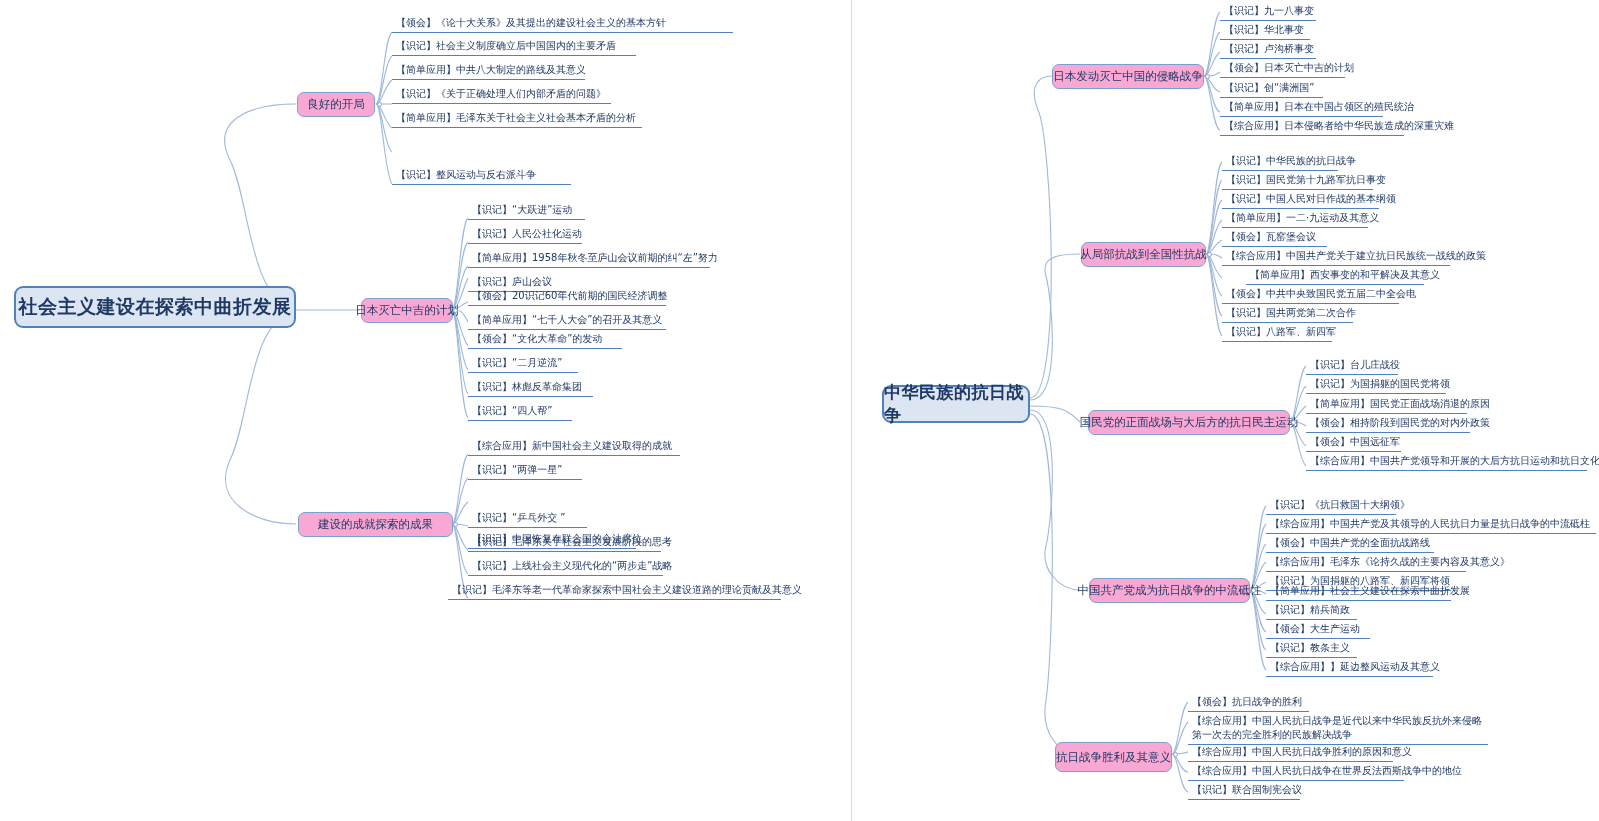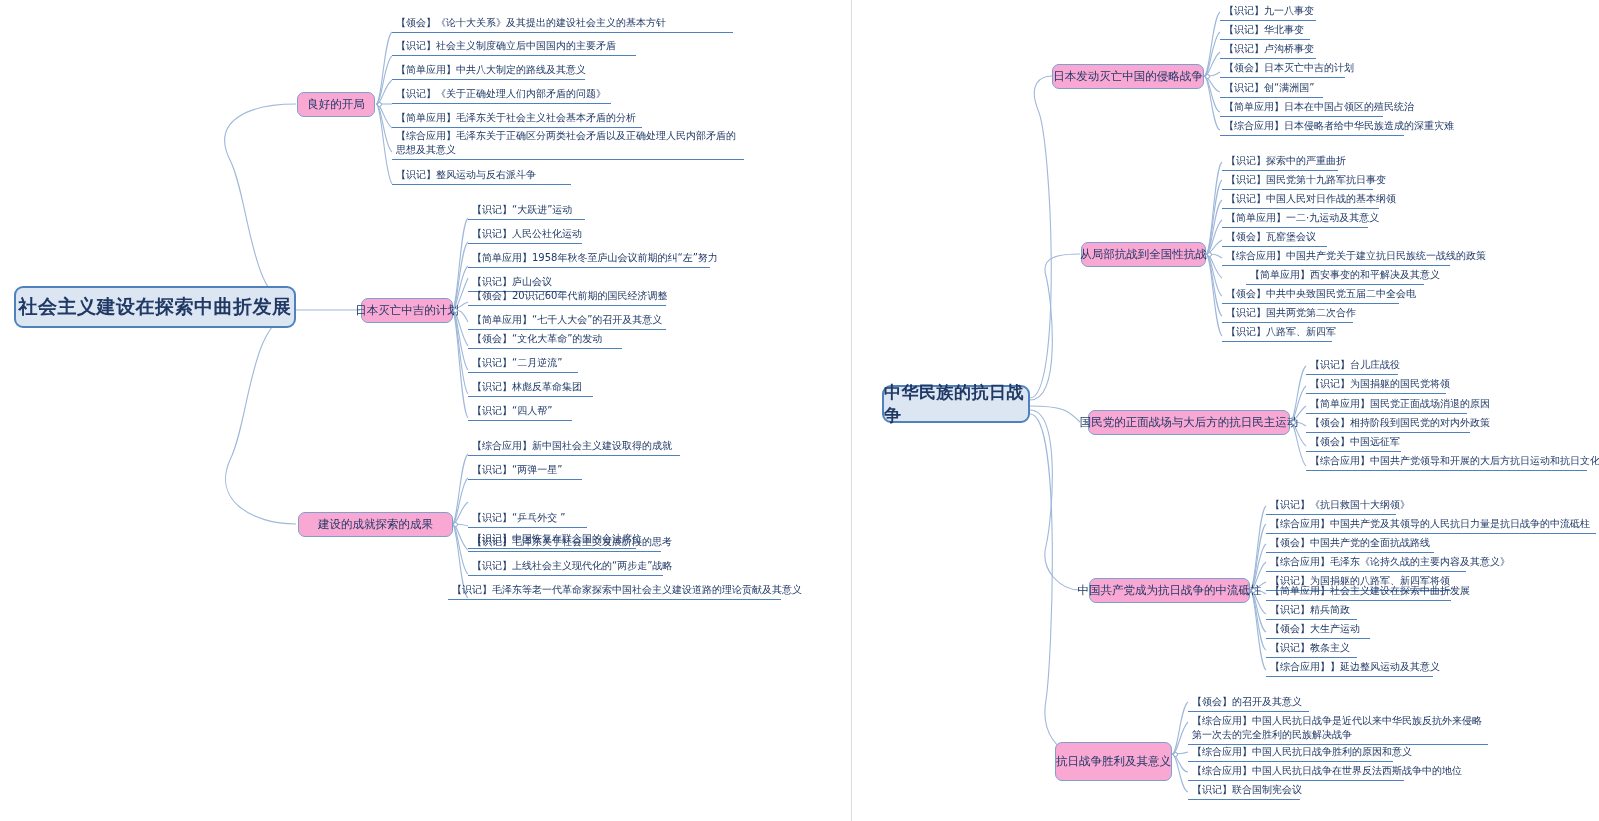--- a/index.html
+++ b/index.html
@@ -143,21 +143,20 @@
   <div class="node branch" style="left:297px;top:92px;width:78px;height:25px;">
     <span>良好的开局</span>
   </div>
   <div class="dot" style="left:377px;top:102px;"></div>
 
   <div class="leaf" style="left:392px;top:15px;width:341px;">【领会】《论十大关系》及其提出的建设社会主义的基本方针</div>
   <div class="leaf" style="left:392px;top:38px;width:244px;">【识记】社会主义制度确立后中国国内的主要矛盾</div>
   <div class="leaf" style="left:392px;top:62px;width:193px;">【简单应用】中共八大制定的路线及其意义</div>
   <div class="leaf" style="left:392px;top:86px;width:219px;">【识记】《关于正确处理人们内部矛盾的问题》</div>
   <div class="leaf" style="left:392px;top:110px;width:250px;">【简单应用】毛泽东关于社会主义社会基本矛盾的分析</div>
-  <div class="leaf wrap" style="left:392px;top:128px;width:352px;">【综合应用】毛泽东关于正确区分两类社会矛盾以及正确处理人民内部矛盾的思想及其意义</div>
   <div class="leaf" style="left:392px;top:167px;width:179px;">【识记】整风运动与反右派斗争</div>
 
   <div class="node branch" style="left:361px;top:298px;width:92px;height:25px;">
     <span>日本灭亡中吉的计划</span>
   </div>
   <div class="dot" style="left:453px;top:308px;"></div>
 
   <div class="leaf" style="left:468px;top:202px;width:117px;">【识记】“大跃进”运动</div>
   <div class="leaf" style="left:468px;top:226px;width:114px;">【识记】人民公社化运动</div>
   <div class="leaf" style="left:468px;top:250px;width:242px;">【简单应用】1958年秋冬至庐山会议前期的纠“左”努力</div>
@@ -197,21 +196,21 @@
   <div class="leaf" style="left:1220px;top:60px;width:125px;">【领会】日本灭亡中吉的计划</div>
   <div class="leaf" style="left:1220px;top:80px;width:103px;">【识记】创“满洲国”</div>
   <div class="leaf" style="left:1220px;top:99px;width:163px;">【简单应用】日本在中国占领区的殖民统治</div>
   <div class="leaf" style="left:1220px;top:118px;width:184px;">【综合应用】日本侵略者给中华民族造成的深重灾难</div>
 
   <div class="node branch" style="left:1081px;top:242px;width:125px;height:25px;">
     <span>从局部抗战到全国性抗战</span>
   </div>
   <div class="dot" style="left:1207px;top:252px;"></div>
 
-  <div class="leaf" style="left:1222px;top:153px;width:116px;">【识记】探索中的严重曲折</div>
+  <div class="leaf" style="left:1222px;top:153px;width:116px;">【识记】中华民族的抗日战争</div>
   <div class="leaf" style="left:1222px;top:172px;width:151px;">【识记】国民党第十九路军抗日事变</div>
   <div class="leaf" style="left:1222px;top:191px;width:157px;">【识记】中国人民对日作战的基本纲领</div>
   <div class="leaf" style="left:1222px;top:210px;width:146px;">【简单应用】一二·九运动及其意义</div>
   <div class="leaf" style="left:1222px;top:229px;width:105px;">【领会】瓦窑堡会议</div>
   <div class="leaf" style="left:1222px;top:248px;width:228px;">【综合应用】中国共产党关于建立抗日民族统一战线的政策</div>
   <div class="leaf" style="left:1222px;top:267px;width:178px;margin-left:24px;">【简单应用】西安事变的和平解决及其意义</div>
   <div class="leaf" style="left:1222px;top:286px;width:177px;">【领会】中共中央致国民党五届二中全会电</div>
   <div class="leaf" style="left:1222px;top:305px;width:131px;">【识记】国共两党第二次合作</div>
   <div class="leaf" style="left:1222px;top:324px;width:110px;">【识记】八路军、新四军</div>
 
@@ -236,24 +235,24 @@
   <div class="leaf" style="left:1266px;top:516px;width:330px;">【综合应用】中国共产党及其领导的人民抗日力量是抗日战争的中流砥柱</div>
   <div class="leaf" style="left:1266px;top:535px;width:168px;">【领会】中国共产党的全面抗战路线</div>
   <div class="leaf" style="left:1266px;top:554px;width:200px;">【综合应用】毛泽东《论持久战的主要内容及其意义》</div>
   <div class="leaf" style="left:1266px;top:573px;width:185px;">【识记】为国捐躯的八路军、新四军将领</div>
   <div class="leaf" style="left:1266px;top:583px;width:185px;">【简单应用】社会主义建设在探索中曲折发展</div>
   <div class="leaf" style="left:1266px;top:602px;width:91px;">【识记】精兵简政</div>
   <div class="leaf" style="left:1266px;top:621px;width:104px;">【领会】大生产运动</div>
   <div class="leaf" style="left:1266px;top:640px;width:91px;">【识记】教条主义</div>
   <div class="leaf" style="left:1266px;top:659px;width:167px;">【综合应用】】延边整风运动及其意义</div>
 
-  <div class="node branch" style="left:1055px;top:742px;width:117px;height:39px;">
+  <div class="node branch" style="left:1055px;top:742px;width:117px;height:30px;">
     <span>抗日战争胜利及其意义</span>
   </div>
   <div class="dot" style="left:1173px;top:752px;"></div>
 
-  <div class="leaf" style="left:1188px;top:694px;width:121px;">【领会】的召开及其意义</div>
+  <div class="leaf" style="left:1188px;top:694px;width:121px;">【领会】抗日战争的胜利</div>
   <div class="leaf wrap" style="left:1188px;top:713px;width:300px;">【综合应用】中国人民抗日战争是近代以来中华民族反抗外来侵略第一次去的完全胜利的民族解决战争</div>
   <div class="leaf" style="left:1188px;top:744px;width:205px;">【综合应用】中国人民抗日战争胜利的原因和意义</div>
   <div class="leaf" style="left:1188px;top:763px;width:216px;">【综合应用】中国人民抗日战争在世界反法西斯战争中的地位</div>
   <div class="leaf" style="left:1188px;top:782px;width:112px;">【识记】联合国制宪会议</div>
 
 </div>
 
 </body></html>

